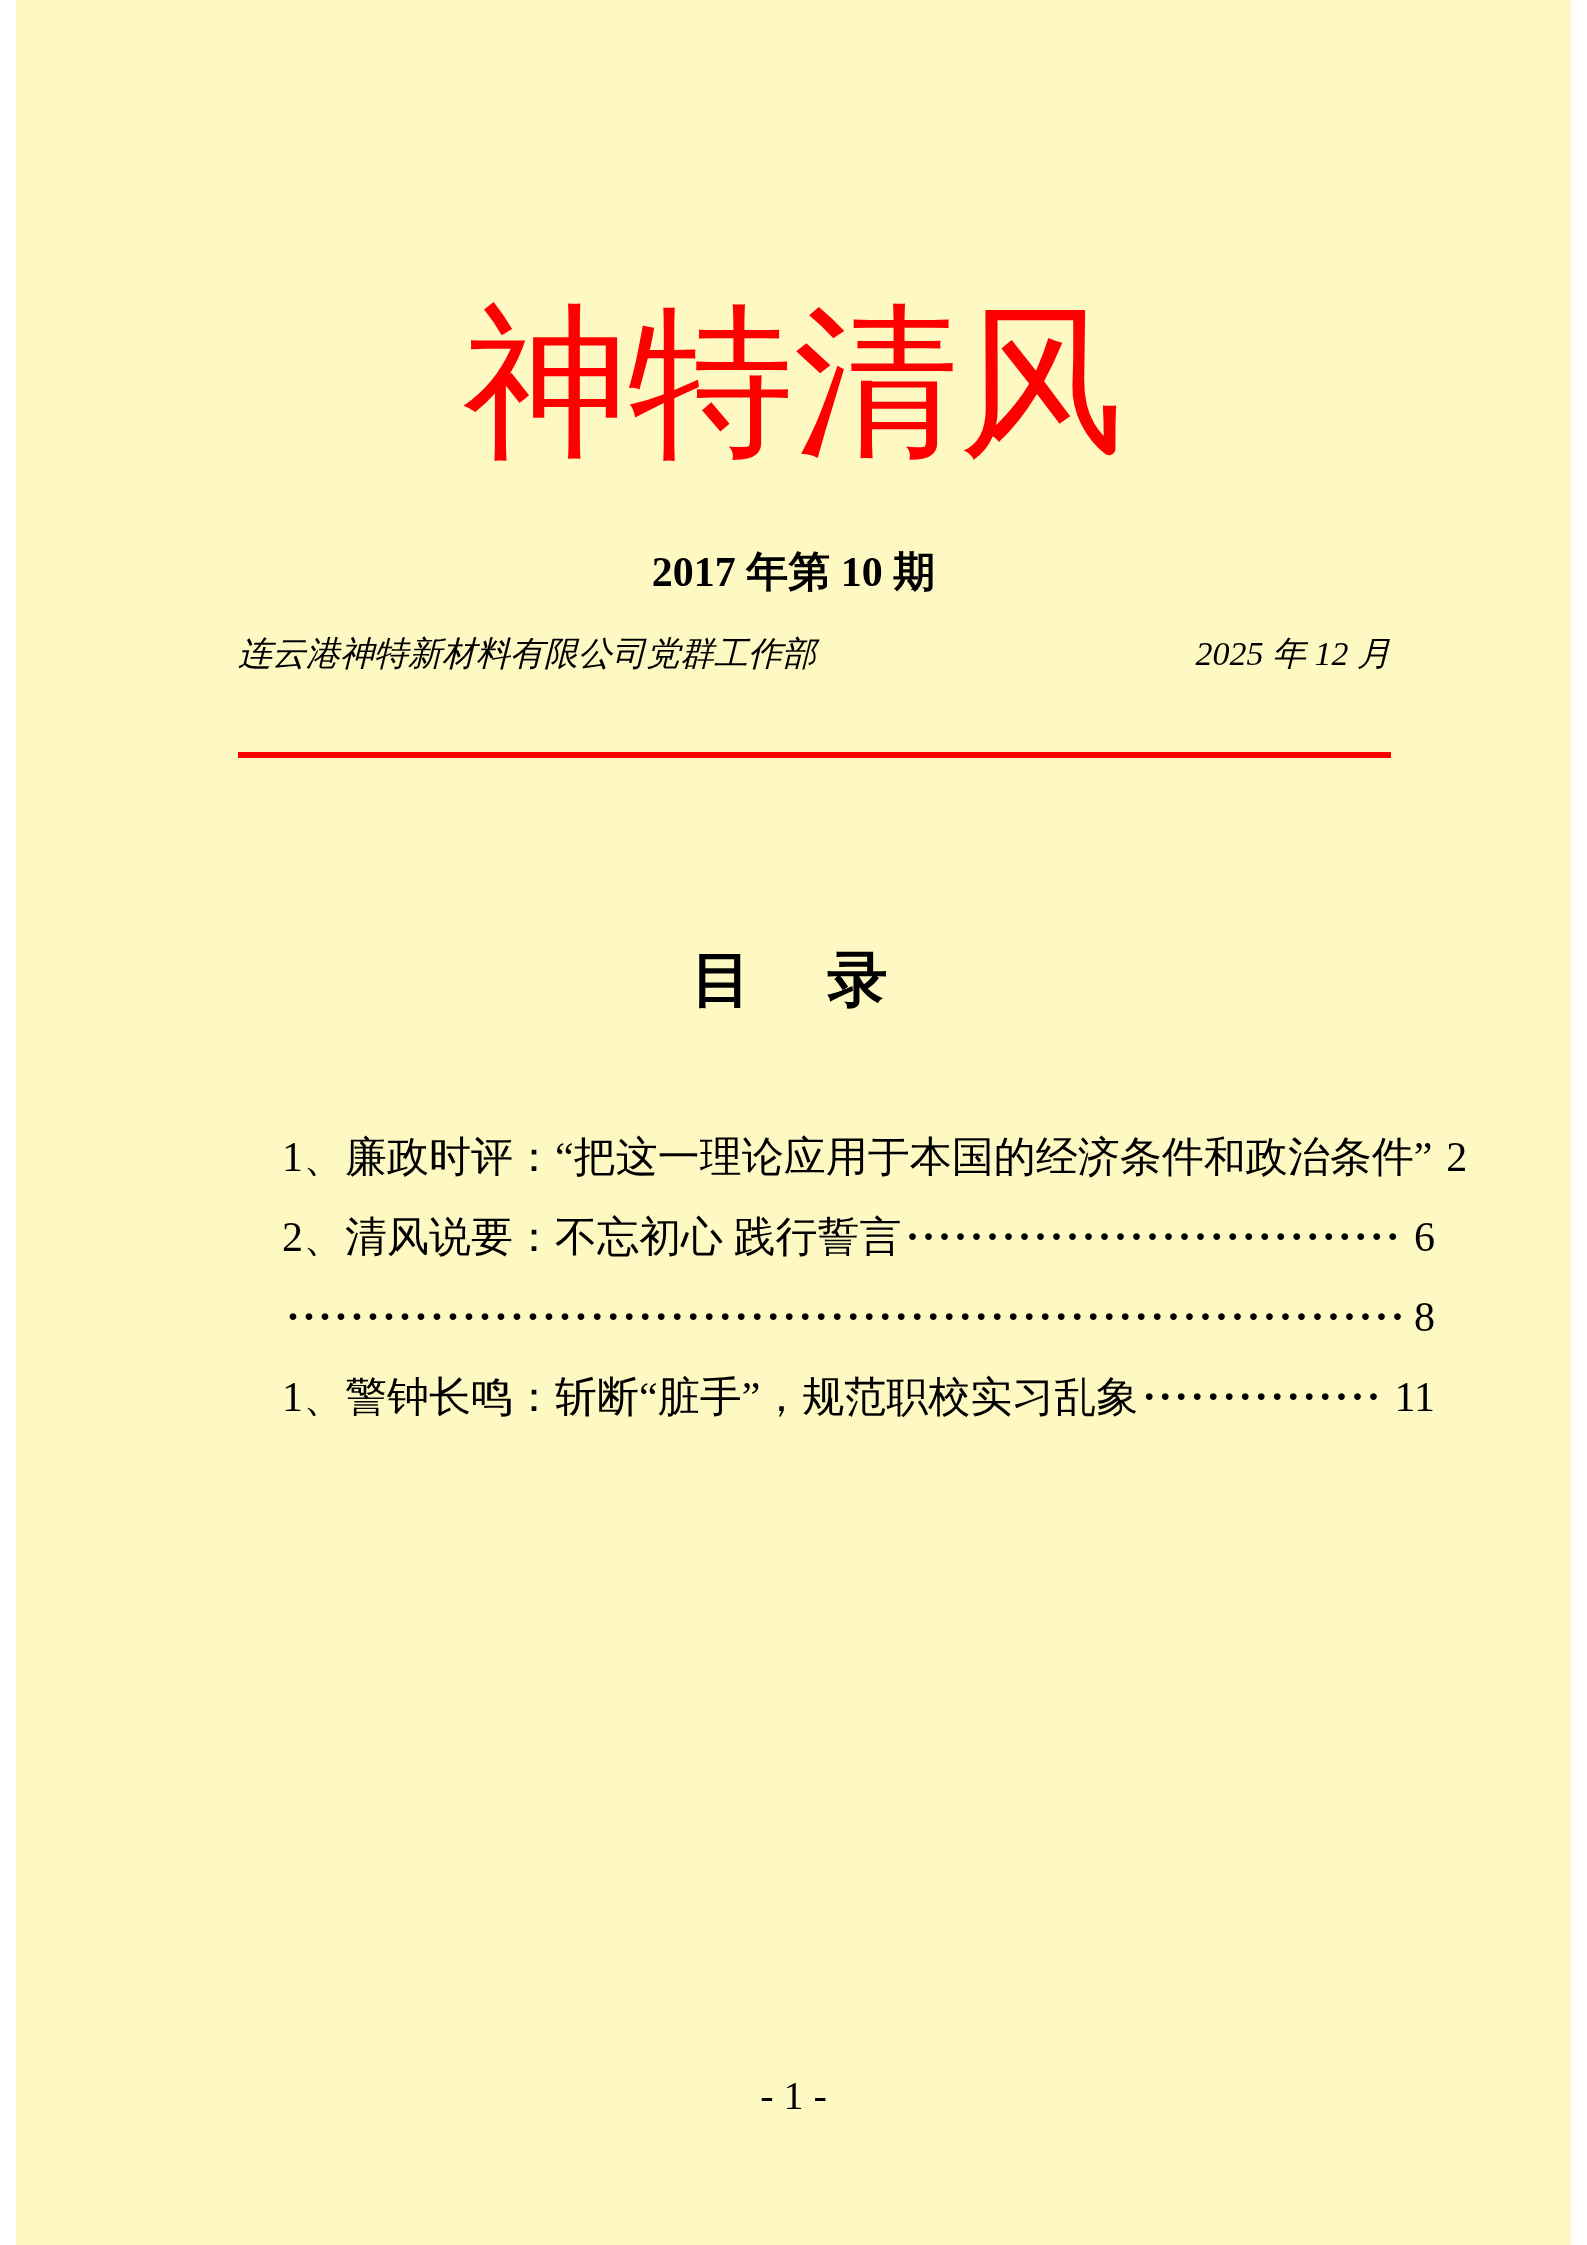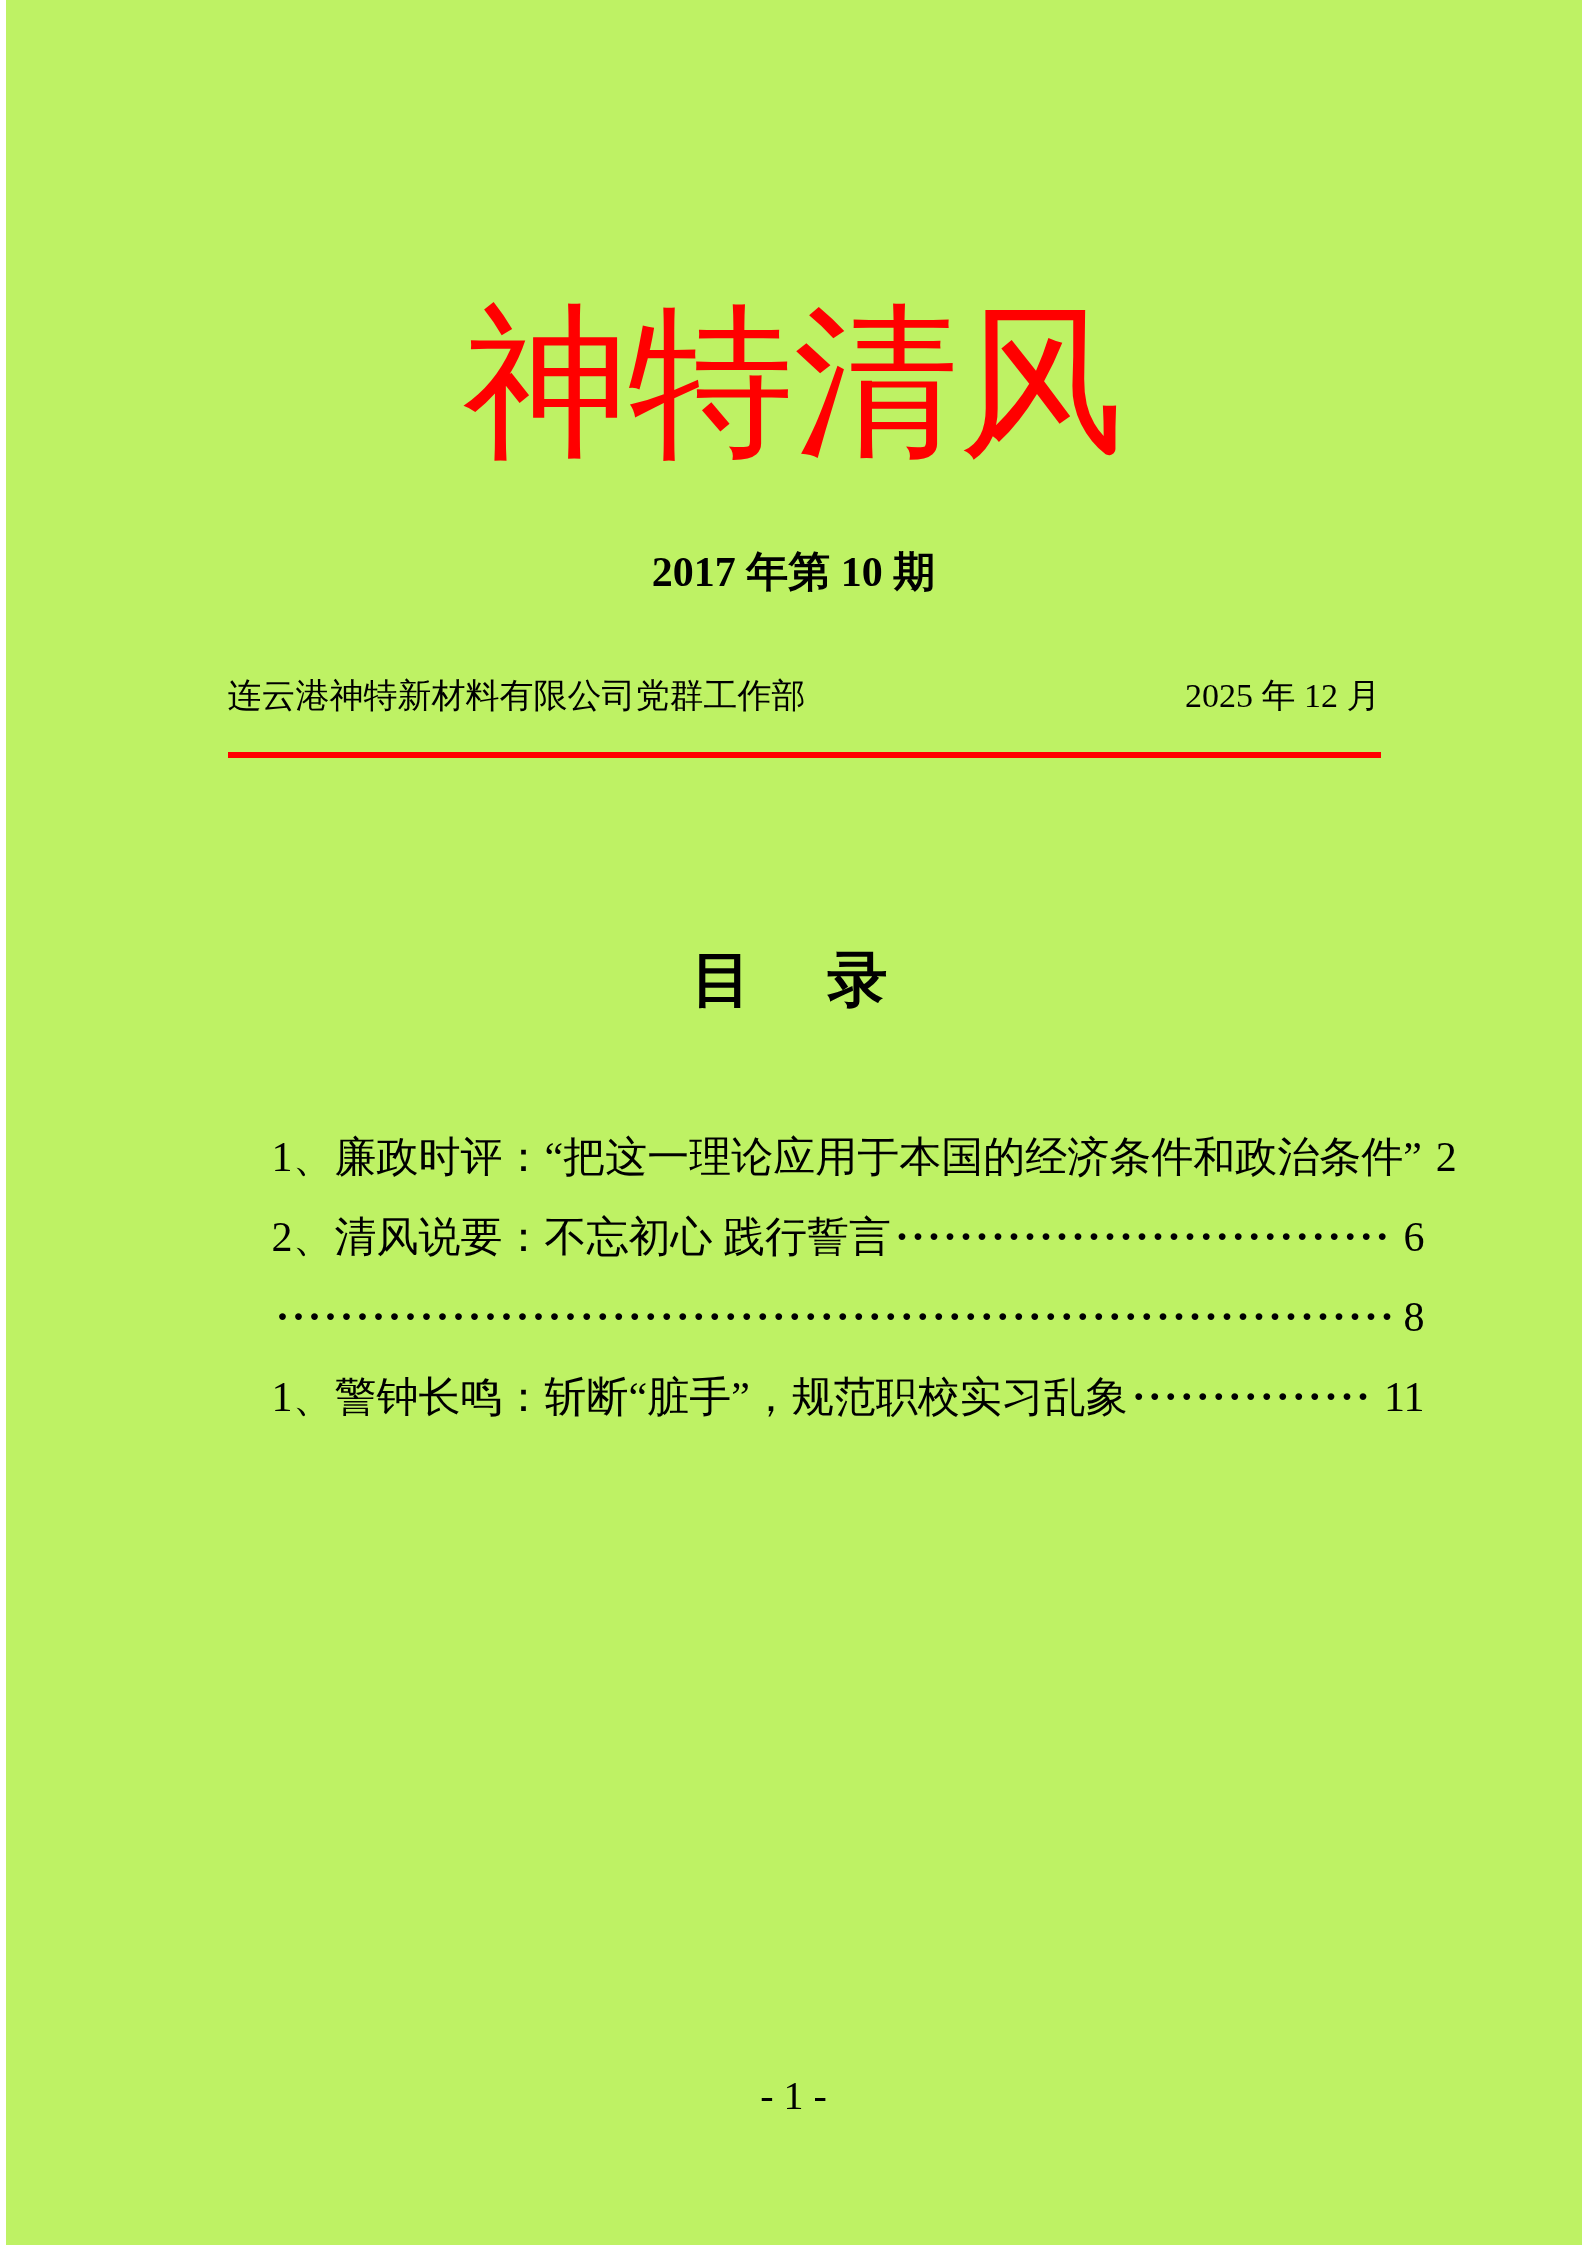--- a/index.html
+++ b/index.html
@@ -5,25 +5,24 @@
   html, body {
     margin: 0;
     padding: 0;
     background: #ffffff;
   }
   .page {
     position: relative;
     width: 1555px;
     height: 2245px;
     margin: 0 auto;
-    background: #bef264;
+    background: #fef9c3;
     font-family: "Liberation Serif", "DejaVu Serif", serif;
     color: #000000;
     overflow: hidden;
-    padding-left: 21px;
   }
   .masthead-title {
     position: absolute;
     top: 285px;
     left: 0;
     width: 100%;
     text-align: center;
     font-size: 165px;
     line-height: 1.2;
     font-weight: 400;
@@ -35,28 +34,29 @@
     top: 548px;
     left: 0;
     width: 100%;
     text-align: center;
     font-size: 42px;
     font-weight: bold;
     line-height: 1.15;
   }
   .meta-row {
     position: absolute;
-    top: 674px;
+    top: 632px;
     left: 222px;
     width: 1153px;
     display: flex;
     justify-content: space-between;
     align-items: center;
     font-size: 34px;
     line-height: 1.3;
+    font-style: italic;
   }
   .red-rule {
     position: absolute;
     top: 752px;
     left: 222px;
     width: 1153px;
     height: 6px;
     background: #ff0000;
   }
   .toc-heading {

